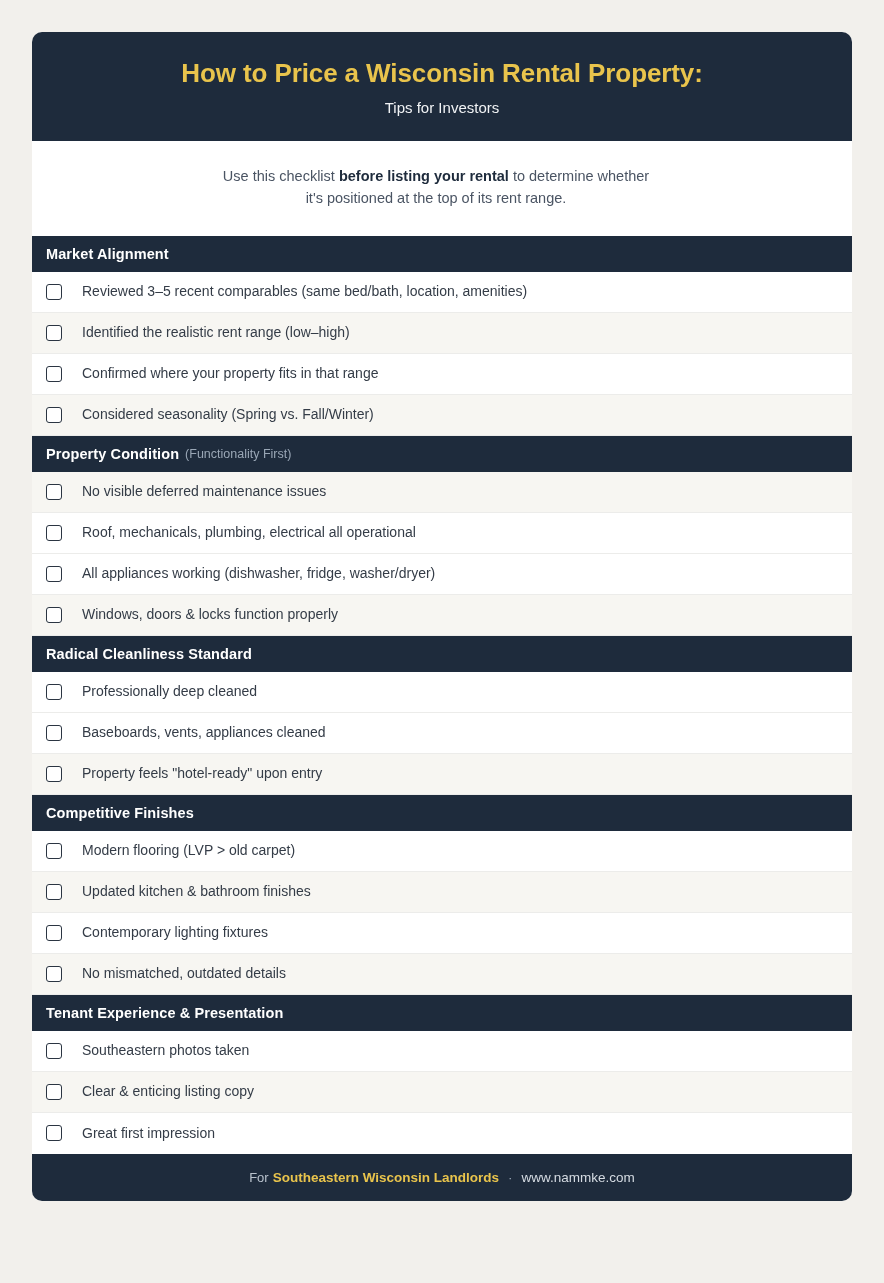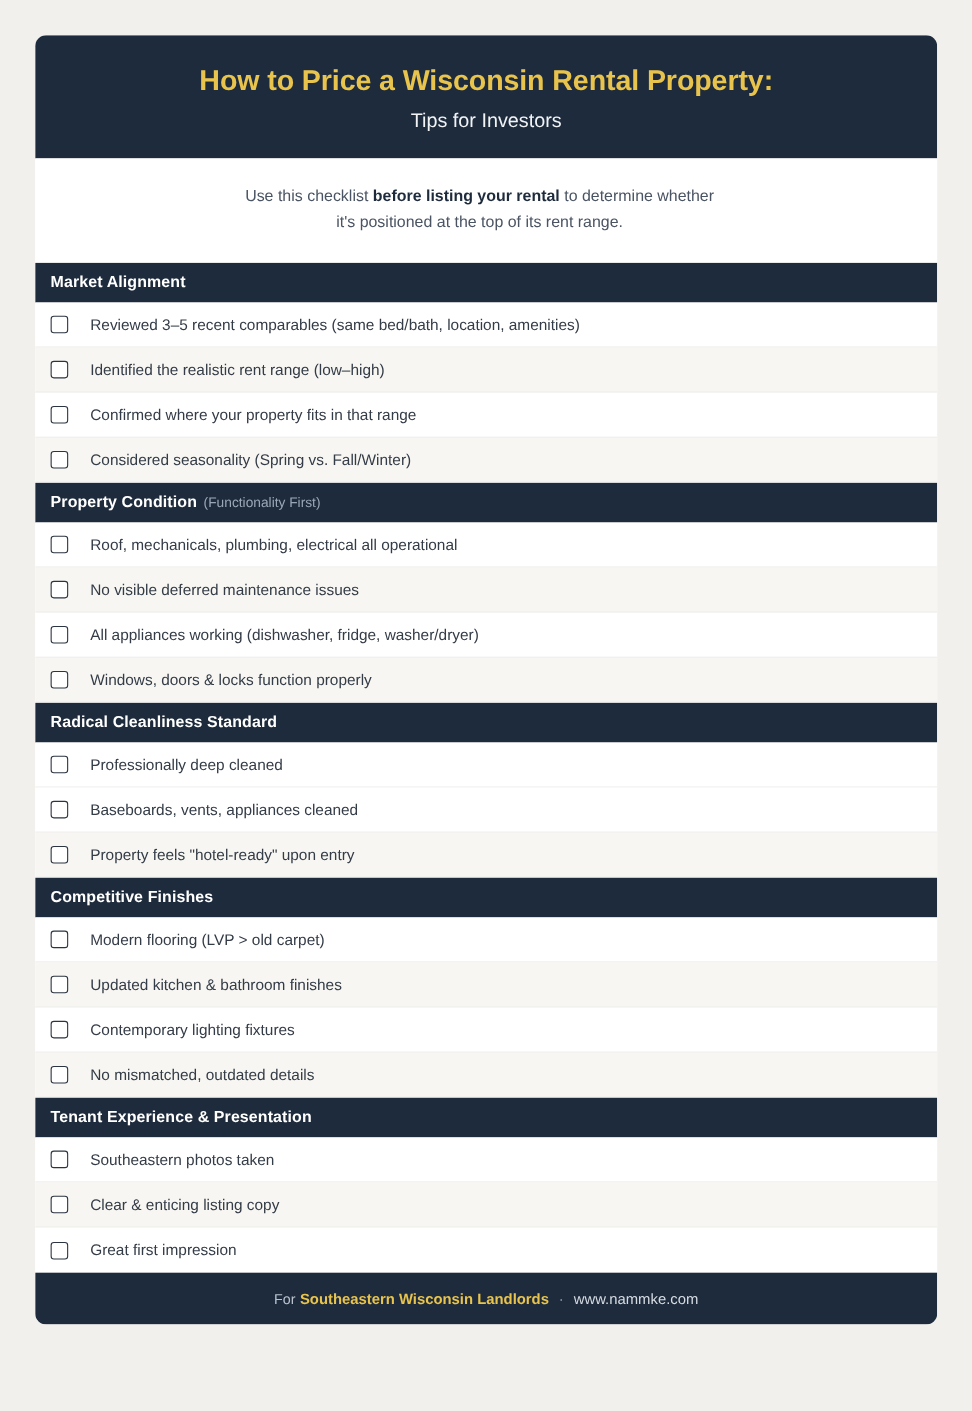--- a/index.html
+++ b/index.html
@@ -38,21 +38,21 @@
   }
   .header-title {
     color: #e9c44c;
     font-size: 26px;
     font-weight: bold;
     line-height: 1.22;
     letter-spacing: -0.1px;
   }
   .header-subtitle {
     color: #f1f3f5;
-    font-size: 18px;
+    font-size: 15px;
     font-weight: normal;
     margin-top: 9px;
     line-height: 1.2;
   }
 
   
   .intro {
     background: #ffffff;
     text-align: center;
     padding: 24px 52px 26px 40px;
@@ -182,27 +182,27 @@
           <span class="check-label">Confirmed where your property fits in that range</span>
         </div>
         <div class="check-row alt">
           <div class="checkbox"></div>
           <span class="check-label">Considered seasonality (Spring vs. Fall/Winter)</span>
         </div>
         <div class="section-header">
           <span class="section-title">Property Condition</span>
           <span class="section-note">(Functionality First)</span>
         </div>
+        <div class="check-row alt">
+          <div class="checkbox"></div>
+          <span class="check-label">No visible deferred maintenance issues</span>
+        </div>
         <div class="check-row">
           <div class="checkbox"></div>
           <span class="check-label">Roof, mechanicals, plumbing, electrical all operational</span>
-        </div>
-        <div class="check-row alt">
-          <div class="checkbox"></div>
-          <span class="check-label">No visible deferred maintenance issues</span>
         </div>
         <div class="check-row">
           <div class="checkbox"></div>
           <span class="check-label">All appliances working (dishwasher, fridge, washer/dryer)</span>
         </div>
         <div class="check-row alt">
           <div class="checkbox"></div>
           <span class="check-label">Windows, doors &amp; locks function properly</span>
         </div>
         <div class="section-header">

